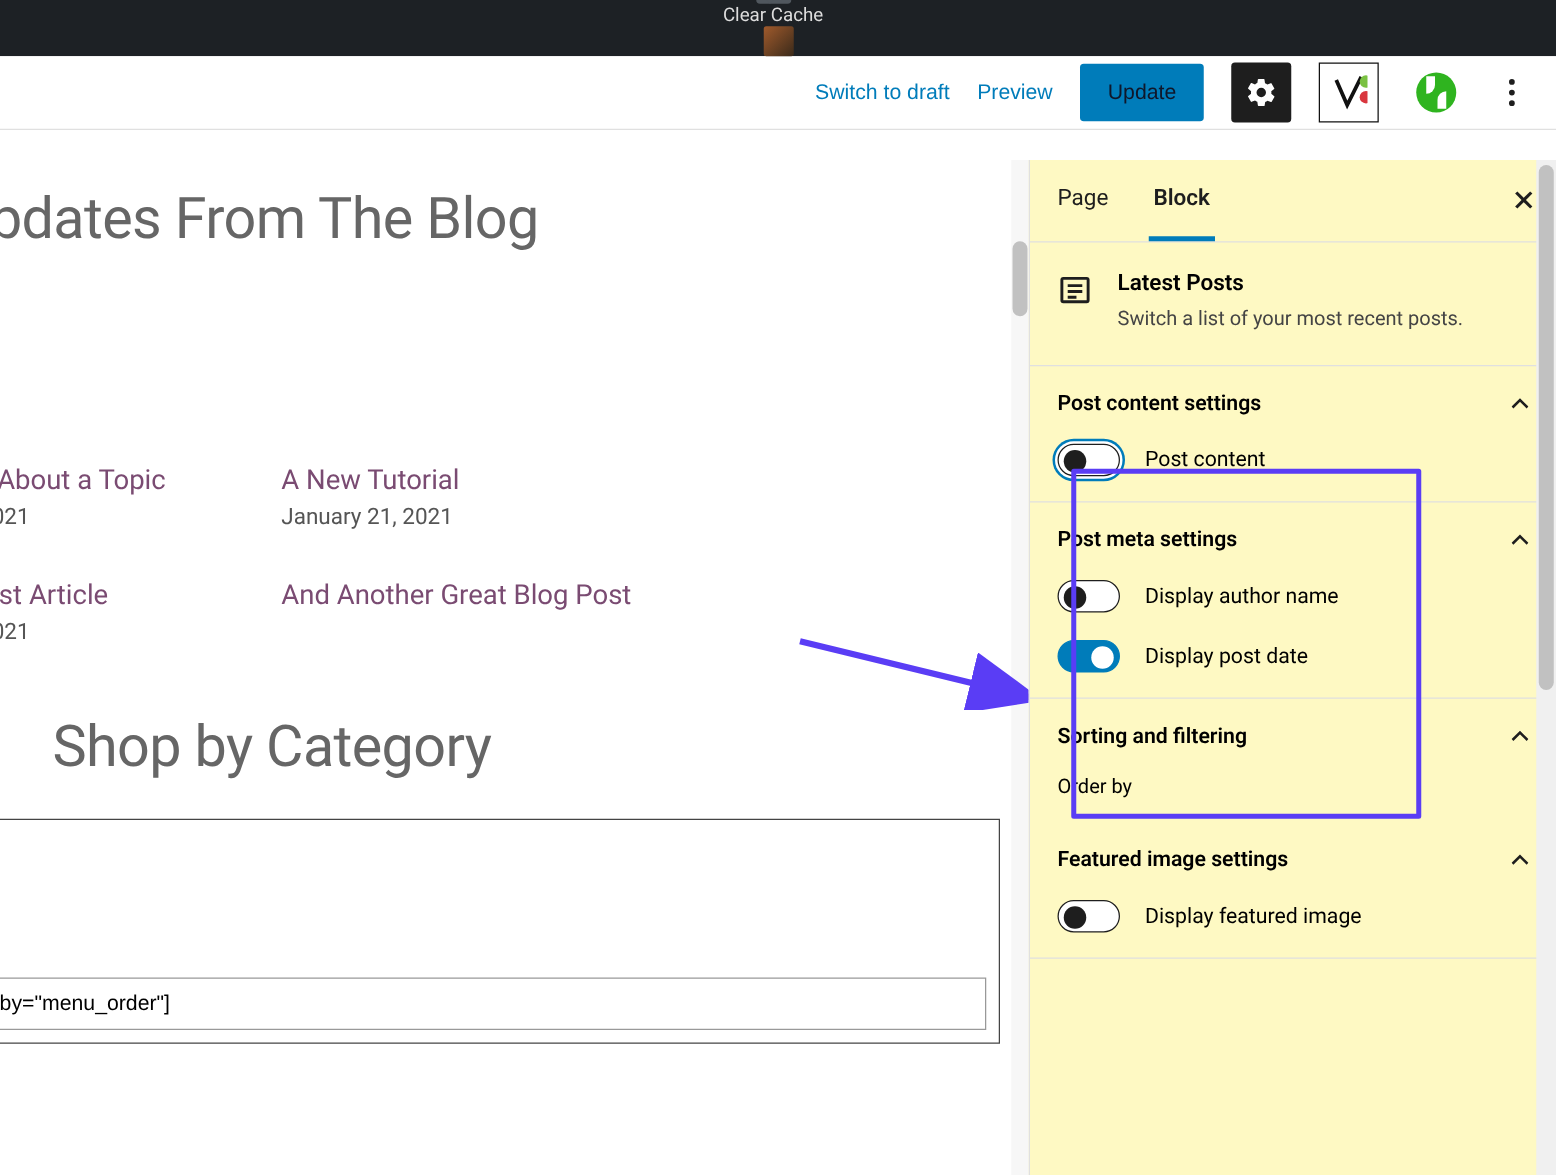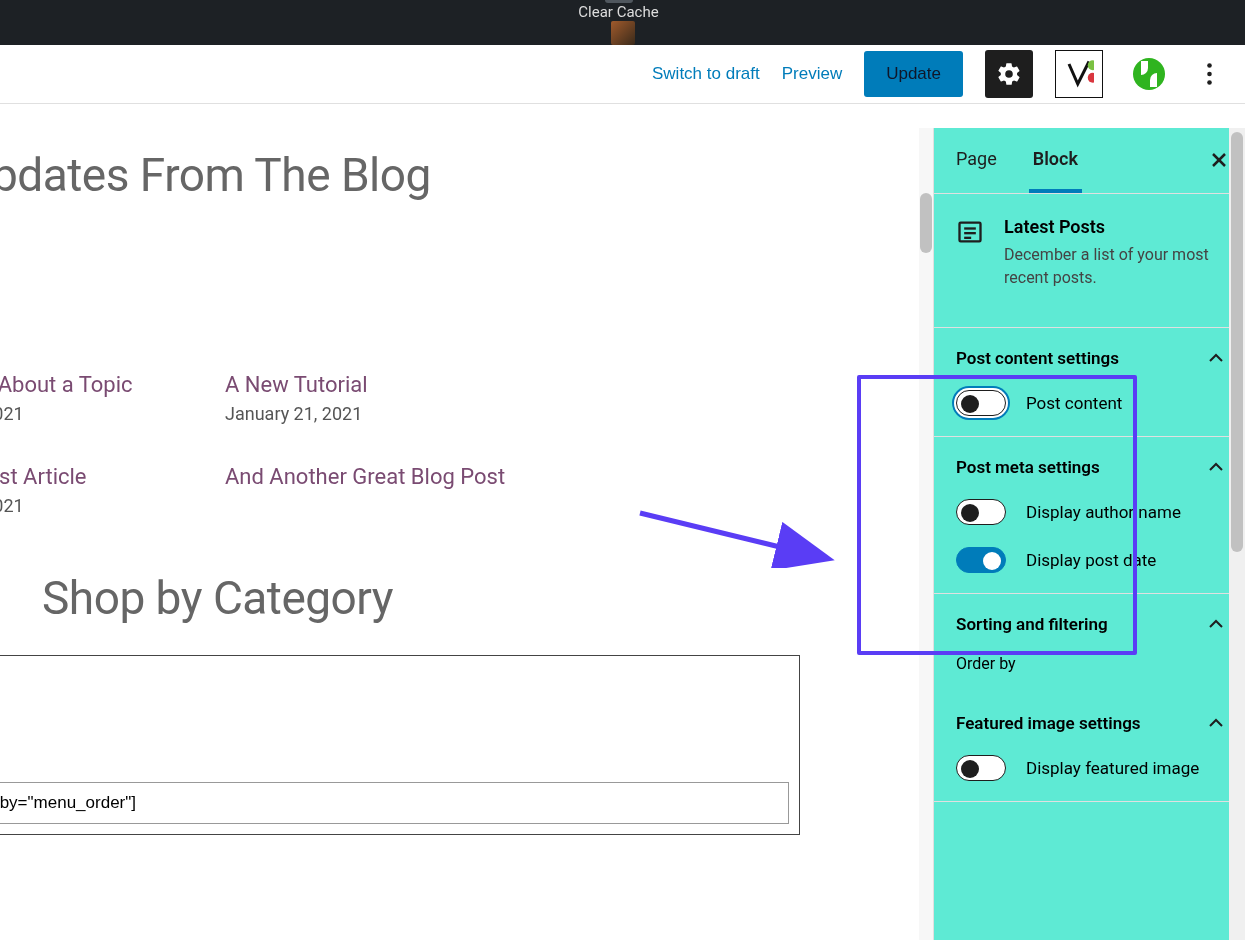--- a/index.html
+++ b/index.html
@@ -150,39 +150,39 @@
   
   .arrow {
     position:absolute;
     top: 380px; left: 635px;
     width: 200px; height: 60px;
     pointer-events:none;
   }
 
   
   .inspector {
-    width: 312px;
+    width: 422px;
     border-left: 1px solid #e0e0e0;
-    background:#5eead4;
+    background:#fef9c3;
     position:relative;
     display:flex;
     flex-direction:column;
   }
   .inspector-scroll {
     position:absolute; right:0; top:0; bottom:0; width:16px;
     background:#f0f0f0;
   }
   .inspector-thumb{position:absolute;top:4px;width:12px;height:420px;background:#c1c1c1;border-radius:6px;left:2px;}
 
   .inspector-tabs{display:flex;align-items:center;padding:0 18px;height:66px;border-bottom:1px solid #e0e0e0;gap:28px;}
   .insp-tab{font-size:18px;color:#1e1e1e;padding:20px 4px;border-bottom:4px solid transparent;cursor:pointer;}
   .insp-tab.active{font-weight:600;border-bottom-color:#007cba;}
   .close-x{margin-left:auto;font-size:20px;font-weight:700;cursor:pointer;}
 
-  .block-card{display:flex;gap:20px;padding:22px 22px 38px 22px;border-bottom:1px solid #e0e0e0;}
+  .block-card{display:flex;gap:20px;padding:22px 22px 26px 22px;border-bottom:1px solid #e0e0e0;}
   .block-card svg{flex-shrink:0;margin-top:2px;}
   .block-title{font-size:18px;font-weight:600;margin-bottom:6px;}
   .block-desc{font-size:16px;color:#444;line-height:1.45;}
 
   .panel {padding:20px 22px;border-bottom:1px solid #e0e0e0;}
   .panel-header{display:flex;align-items:center;justify-content:space-between;cursor:pointer;}
   .panel-title{font-size:17px;font-weight:600;}
   .chev{font-size:16px;}
 
   .toggle-row{display:flex;align-items:center;gap:20px;margin-top:22px;}
@@ -310,21 +310,21 @@
 
     <div class="block-card">
       <svg width="28" height="28" viewBox="0 0 24 24" fill="none" stroke="#1e1e1e" stroke-width="2">
           <rect x="3" y="4" width="18" height="16" rx="1"></rect>
           <line x1="7" y1="9" x2="17" y2="9"></line>
           <line x1="7" y1="13" x2="17" y2="13"></line>
           <line x1="7" y1="17" x2="13" y2="17"></line>
         </svg>
       <div>
         <div class="block-title">Latest Posts</div>
-        <div class="block-desc">December a list of your most recent posts.</div>
+        <div class="block-desc">Switch a list of your most recent posts.</div>
       </div>
     </div>
 
     <div class="panel">
       <div class="panel-header">
         <div class="panel-title">Post content settings</div>
         <svg class="chev" width="14" height="10" viewBox="0 0 14 10" stroke="#1e1e1e" stroke-width="2" fill="none">
             <polyline points="1 8 7 2 13 8"></polyline>
           </svg>
       </div>

